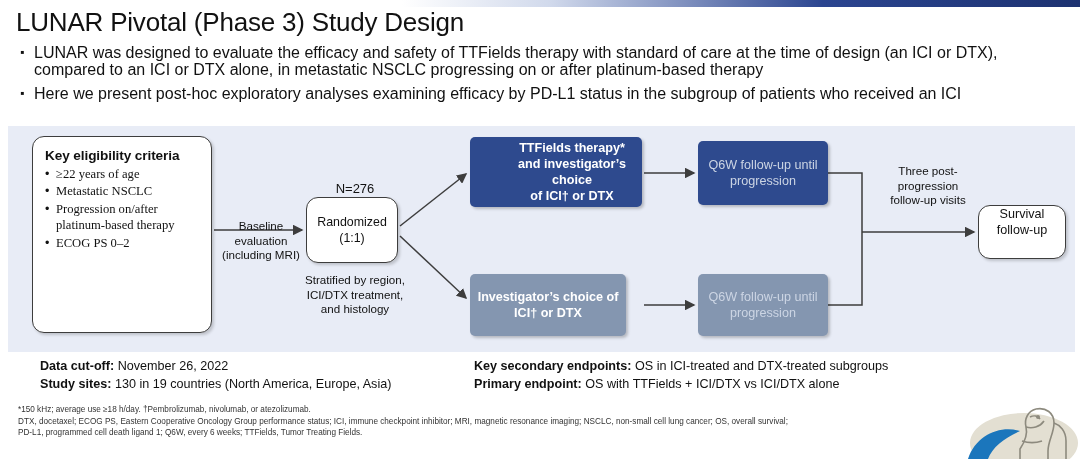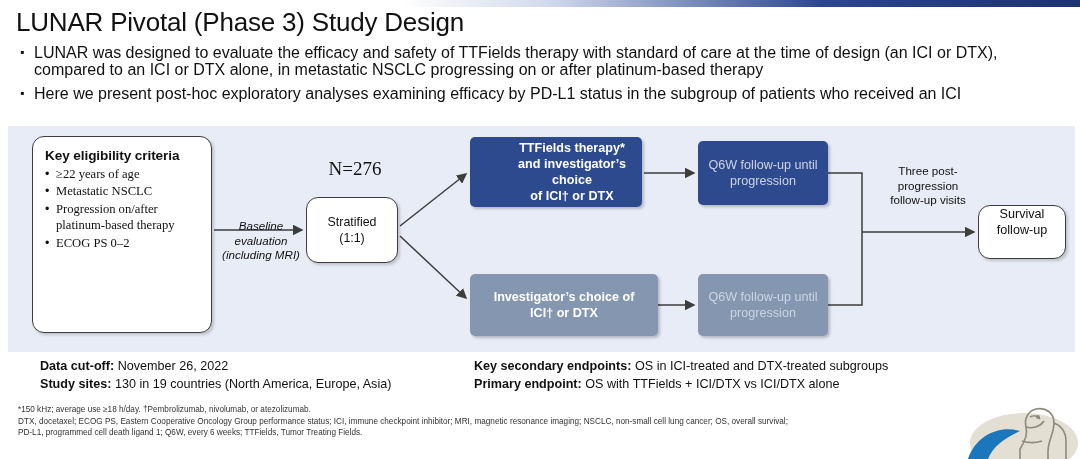--- a/index.html
+++ b/index.html
@@ -65,27 +65,27 @@
     position:absolute; border-radius:5px; box-shadow: 2px 2px 3px rgba(0,0,0,.22);
     display:flex; align-items:center; justify-content:center; text-align:center;
   }
   .navy { background:#2e4a8e; }
   .steel { background:#8496b0; }
   .cbox .lab { font-size:12.6px; font-weight:bold; color:#ffffff; line-height:16px; }
   .cbox .lab.soft { font-weight:400; color:#ccd5e4; }
 
   .arm1   { left:462px; top:11px;  width:172px; height:70px;padding-left:32px; }
   .arm1f  { left:690px; top:15px;  width:130px; height:64px; }
-  .arm2   { left:462px; top:148px; width:188px; height:62px; }
+  .arm2   { left:462px; top:148px; width:156px; height:62px; }
   .arm2f  { left:690px; top:148px; width:130px; height:62px; }
 
   
   .dlab { position:absolute; font-size:11.6px; line-height:14.6px; color:#111; text-align:center; }
-  .lab-n276     { left:316px; top:36px; width:62px; font-size:19px;font-family:Liberation Serif, serif; }
-  .lab-baseline { left:214px; top:93px; width:78px;font-style:italic; }
+  .lab-n276     { left:316px; top:56px; width:62px; font-size:13px; }
+  .lab-baseline { left:214px; top:93px; width:78px; }
   .lab-strat    { left:288px; top:147px; width:118px; }
   .lab-three    { left:872px; top:38px; width:96px; }
 
   
   .wires { position:absolute; left:0; top:0; width:1067px; height:226px; overflow:visible; }
 
   
   .endpoints { position:absolute; left:0px; top:358px; width:1080px; height:38px; }
   .ep { position:absolute; font-size:12.6px; line-height:17.5px; color:#111; white-space:nowrap; }
   .ep b { font-weight:bold; }
@@ -163,24 +163,25 @@
             <span class="t">ECOG PS 0–2</span>
           </li>
       </ul>
     </div>
 
     <div class="dlab lab-baseline">Baseline evaluation (including MRI)</div>
 
     <div class="dlab lab-n276">N=276</div>
 
     <div class="wbox randbox">
-      <span>Stratified</span>
+      <span>Randomized</span>
       <span>(1:1)</span>
     </div>
 
+    <div class="dlab lab-strat">Stratified by region, ICI/DTX treatment, and histology</div>
 
     <div class="cbox navy arm1">
       <div class="lab">
         <span>TTFields therapy*</span><br>
         <span>and investigator’s choice</span><br>
         <span>of ICI† or DTX</span>
       </div>
     </div>
 
     <div class="cbox navy arm1f">

